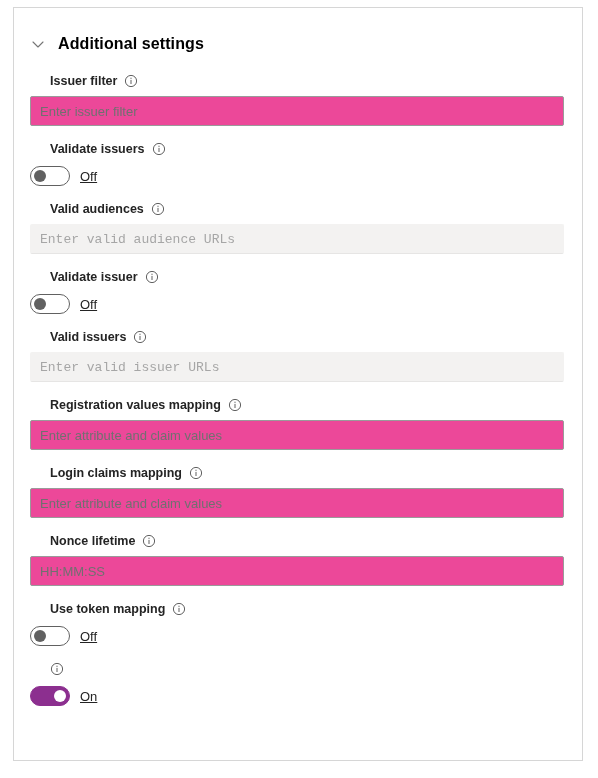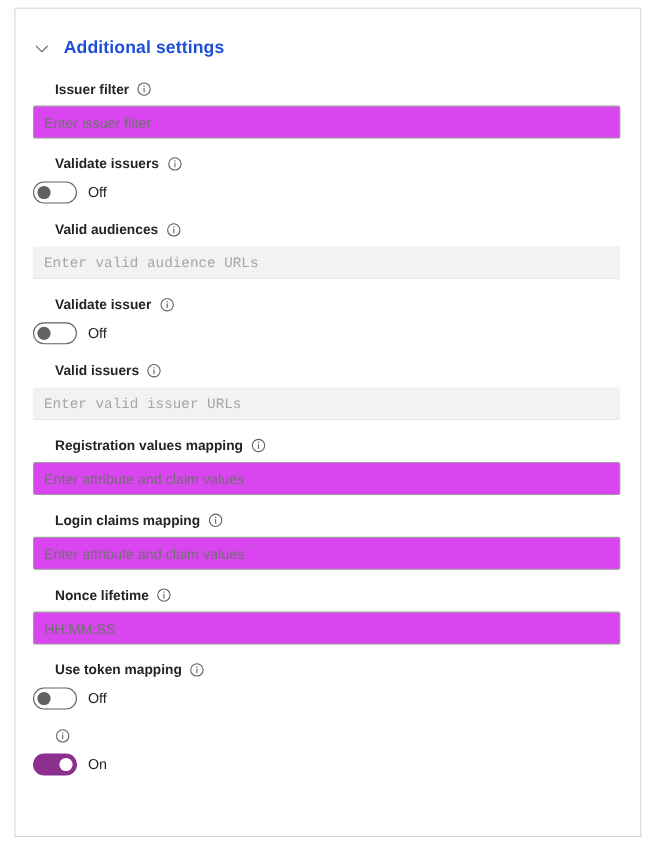--- a/index.html
+++ b/index.html
@@ -45,21 +45,21 @@
     width: 16px;
     height: 16px;
     display: inline-block;
     position: relative;
     flex: none;
   }
   .chevron svg { display:block; }
   .section-title {
     font-size: 16px;
     font-weight: 600;
-    color: #1d4ed8;
+    color: #000000;
     letter-spacing: 0.1px;
     line-height: 20px;
   }
 
   
   .field { margin-bottom: 14px; }
 
   .field-label-row {
     display: flex;
     align-items: center;
@@ -85,21 +85,21 @@
   }
   .info-icon svg { display:block; }
 
   
   .textbox {
     width: 534px;
     height: 30px;
     box-sizing: border-box;
     border: 1px solid #9a9a9a;
     border-radius: 2px;
-    background: #d946ef;
+    background: #ec4899;
     font-family: "Liberation Sans", sans-serif;
     font-size: 13px;
     color: #242424;
     padding: 0 9px;
     outline: none;
     display: block;
   }
   .textbox::placeholder {
     color: #707070;
     opacity: 1;
@@ -111,23 +111,24 @@
     color: #a19f9d;
     font-family: Liberation Mono, monospace;
   }
   .textbox.disabled::placeholder {
     color: #a6a6a6;
   }
 
   
   .toggle-row {
     display: flex;
-    align-items: center;
+    align-items: flex-end;
     gap: 10px;
     height: 22px;
+    text-decoration: underline;
   }
   .switch {
     width: 40px;
     height: 20px;
     border-radius: 10px;
     box-sizing: border-box;
     position: relative;
     flex: none;
     cursor: pointer;
   }

